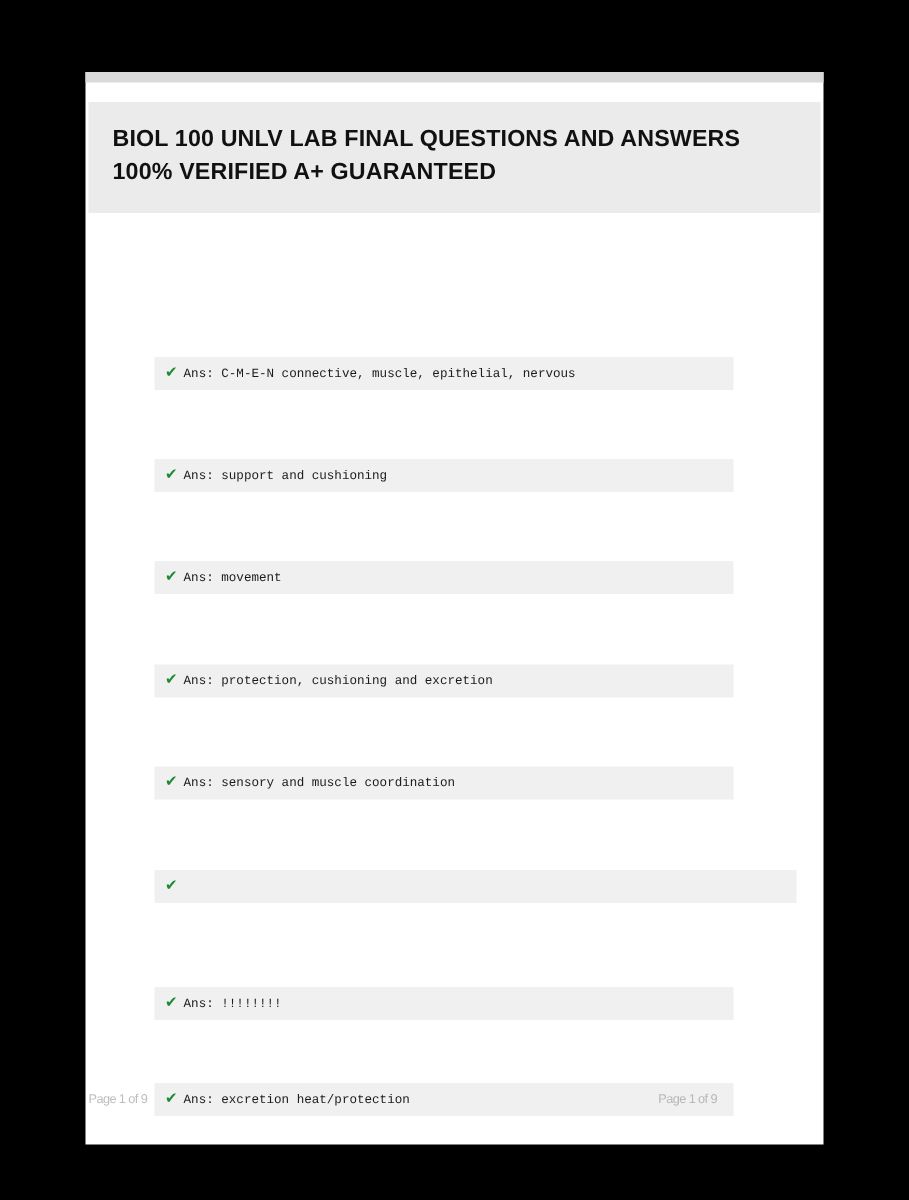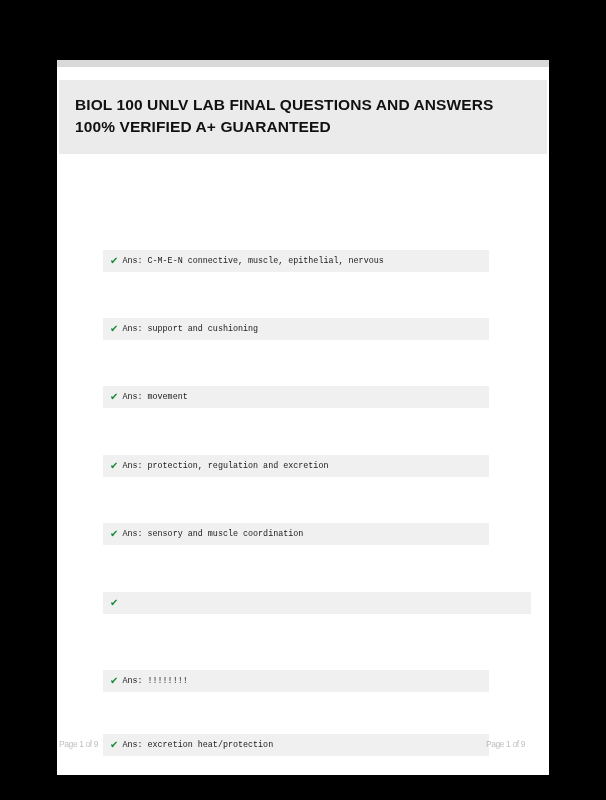--- a/index.html
+++ b/index.html
@@ -19,21 +19,20 @@
     height: 800px;
     background: #000000;
   }
   .sheet {
     position: absolute;
     left: 57px;
     top: 48px;
     width: 492px;
     height: 715px;
     background: #ffffff;
-    margin-top: 12px;
   }
   .top-strip {
     position: absolute;
     left: 0;
     top: 0;
     width: 492px;
     height: 7px;
     background: #d9d9d9;
   }
   .title-box {
@@ -90,21 +89,20 @@
     white-space: nowrap;
     line-height: 1;
     font-family: Liberation Mono, monospace;
   }
   .footer {
     position: absolute;
     left: 0;
     bottom: 22px;
     width: 423px;
     height: 14px;
-    padding-left: 47px;
   }
   .footer-left {
     position: absolute;
     left: 2px;
     top: 0;
     font-size: 8.5px;
     color: #9a9a9a;
     letter-spacing: -0.4px;
     opacity: 0.65;
   }
@@ -149,21 +147,21 @@
       <div class="ans-row">
         <div class="ans-bar" style="top:64px">
           <span class="check">✔</span>
           <span class="ans-text">Ans: movement</span>
         </div>
       </div>
 
       <div class="ans-row">
         <div class="ans-bar" style="top:64px">
           <span class="check">✔</span>
-          <span class="ans-text">Ans: protection, regulation and excretion</span>
+          <span class="ans-text">Ans: protection, cushioning and excretion</span>
         </div>
       </div>
 
       <div class="ans-row">
         <div class="ans-bar" style="top:64px">
           <span class="check">✔</span>
           <span class="ans-text">Ans: sensory and muscle coordination</span>
         </div>
       </div>
 

